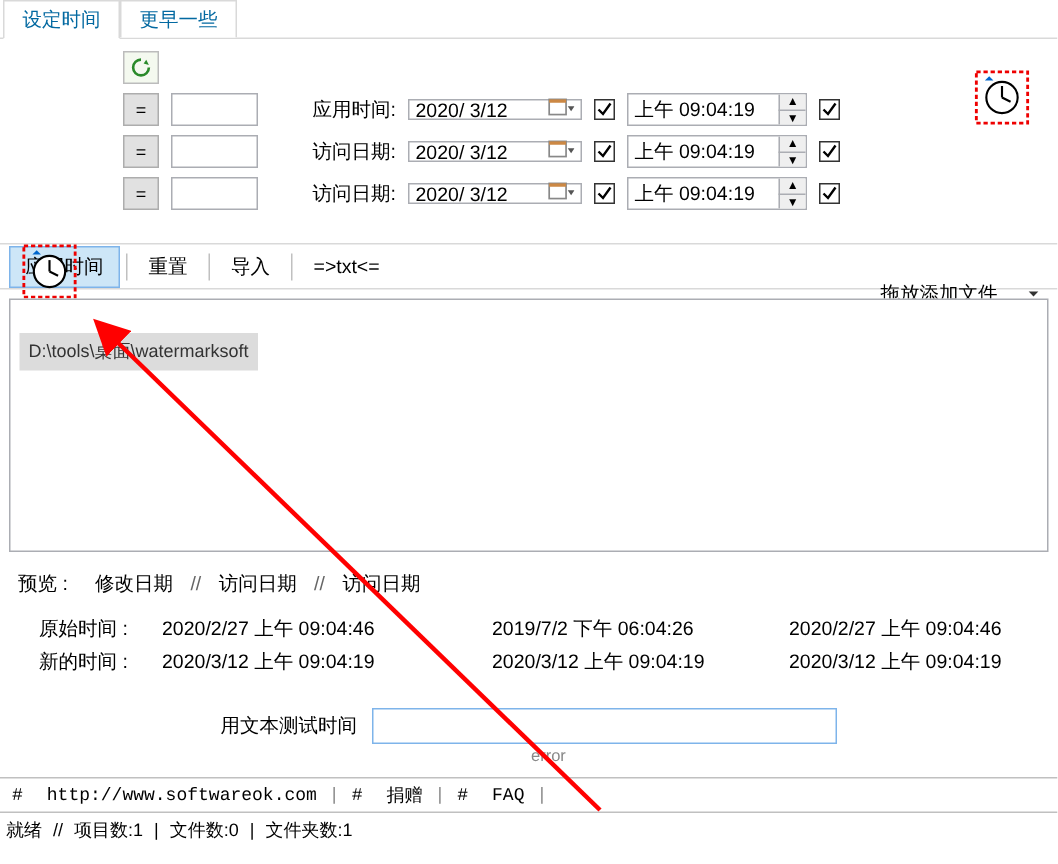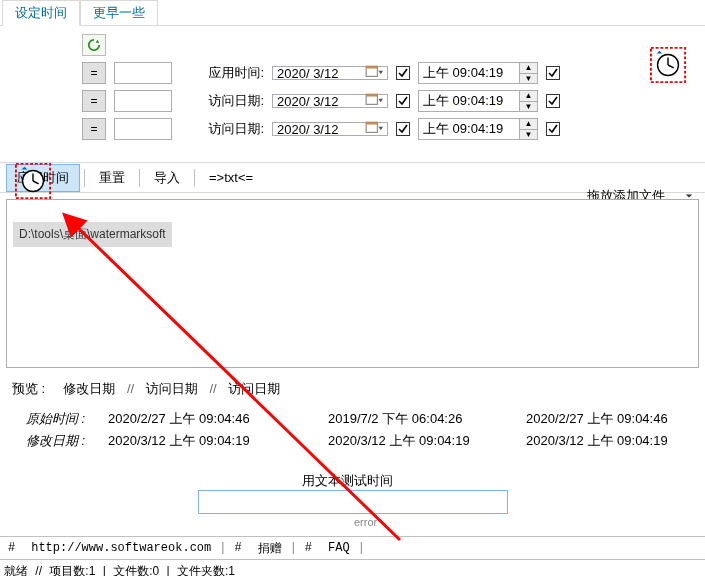--- a/index.html
+++ b/index.html
@@ -118,26 +118,26 @@
   .file-item {
     padding:4px 6px; background:#dcdcdc; display:inline-block; color:#333;
     margin-top:16px;
   }
   .preview-head {
     padding: 6px 12px; font-size:13px;
   }
   .preview-sep { margin:0 8px; color:#666;}
   .preview-rows { padding: 2px 26px 8px 26px; font-size:13px;}
   .preview-rows .row { display:flex; margin:4px 0;}
-  .preview-rows .lbl { width:82px;font-style:italic; }
+  .preview-rows .lbl { width:82px; }
   .preview-rows .c1 { width:220px;}
   .preview-rows .c2 { width:198px;}
   .preview-rows .c3 { }
   .test-row {
-    display:flex; align-items:center; justify-content:center; padding:10px 0 2px 0;flex-direction:column;
+    display:flex; align-items:center; justify-content:center; padding:10px 0 2px 0;
   }
   .test-input {
     width:310px; height:24px; border:1px solid #7eb4ea; padding:2px 4px;
     font-size:13px;
   }
   .test-lbl { margin-right:10px; font-size:13px;}
   .err-row { text-align:left; padding-left: 354px; color:#888; font-size:11px;}
   .linkbar {
     border-top:1px solid #c0c0c0; border-bottom:1px solid #c0c0c0;
     display:flex; align-items:center; height:24px; font-family:"Courier New",monospace;
@@ -327,21 +327,21 @@
 </div>
 
 <div class="preview-rows">
   <div class="row">
     <span class="lbl">原始时间 :</span>
     <span class="c1">2020/2/27 上午 09:04:46</span>
     <span class="c2">2019/7/2 下午 06:04:26</span>
     <span class="c3">2020/2/27 上午 09:04:46</span>
   </div>
   <div class="row">
-    <span class="lbl">修改日期 :</span>
+    <span class="lbl">新的时间 :</span>
     <span class="c1">2020/3/12 上午 09:04:19</span>
     <span class="c2">2020/3/12 上午 09:04:19</span>
     <span class="c3">2020/3/12 上午 09:04:19</span>
   </div>
 </div>
 
 <div class="test-row">
   <span class="test-lbl">用文本测试时间</span>
   <input class="test-input" value="" style="">
 </div>

